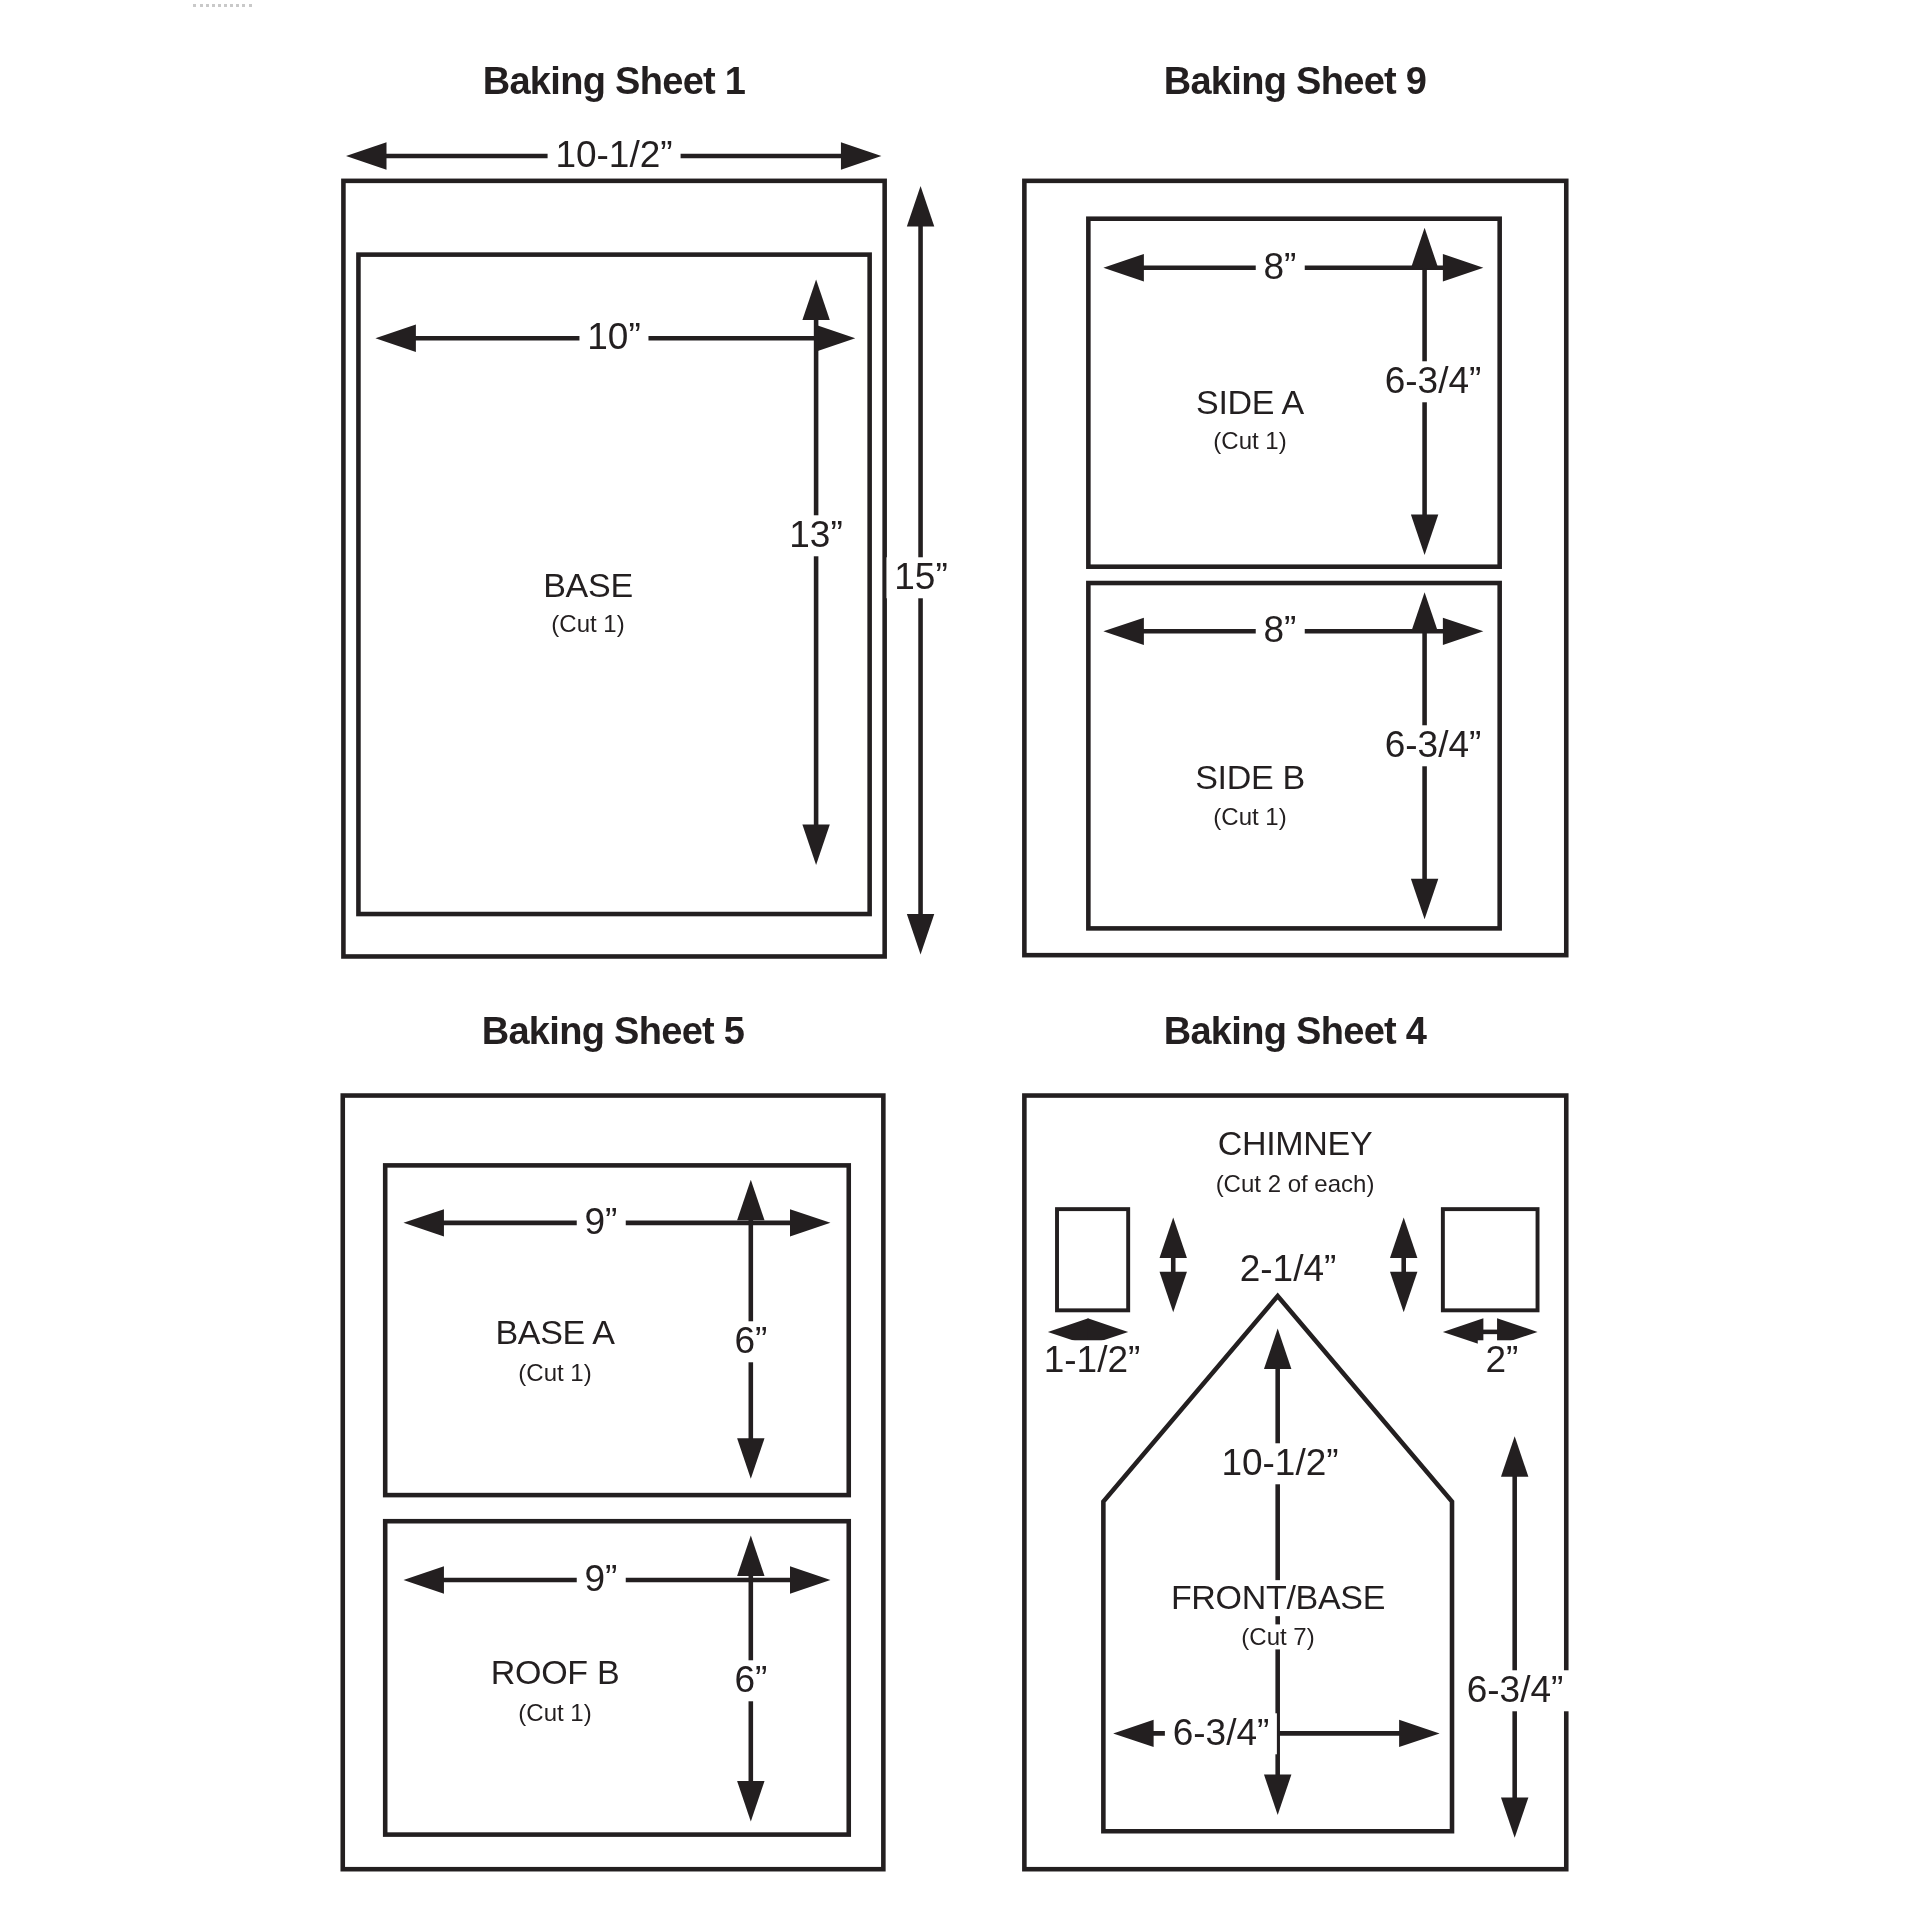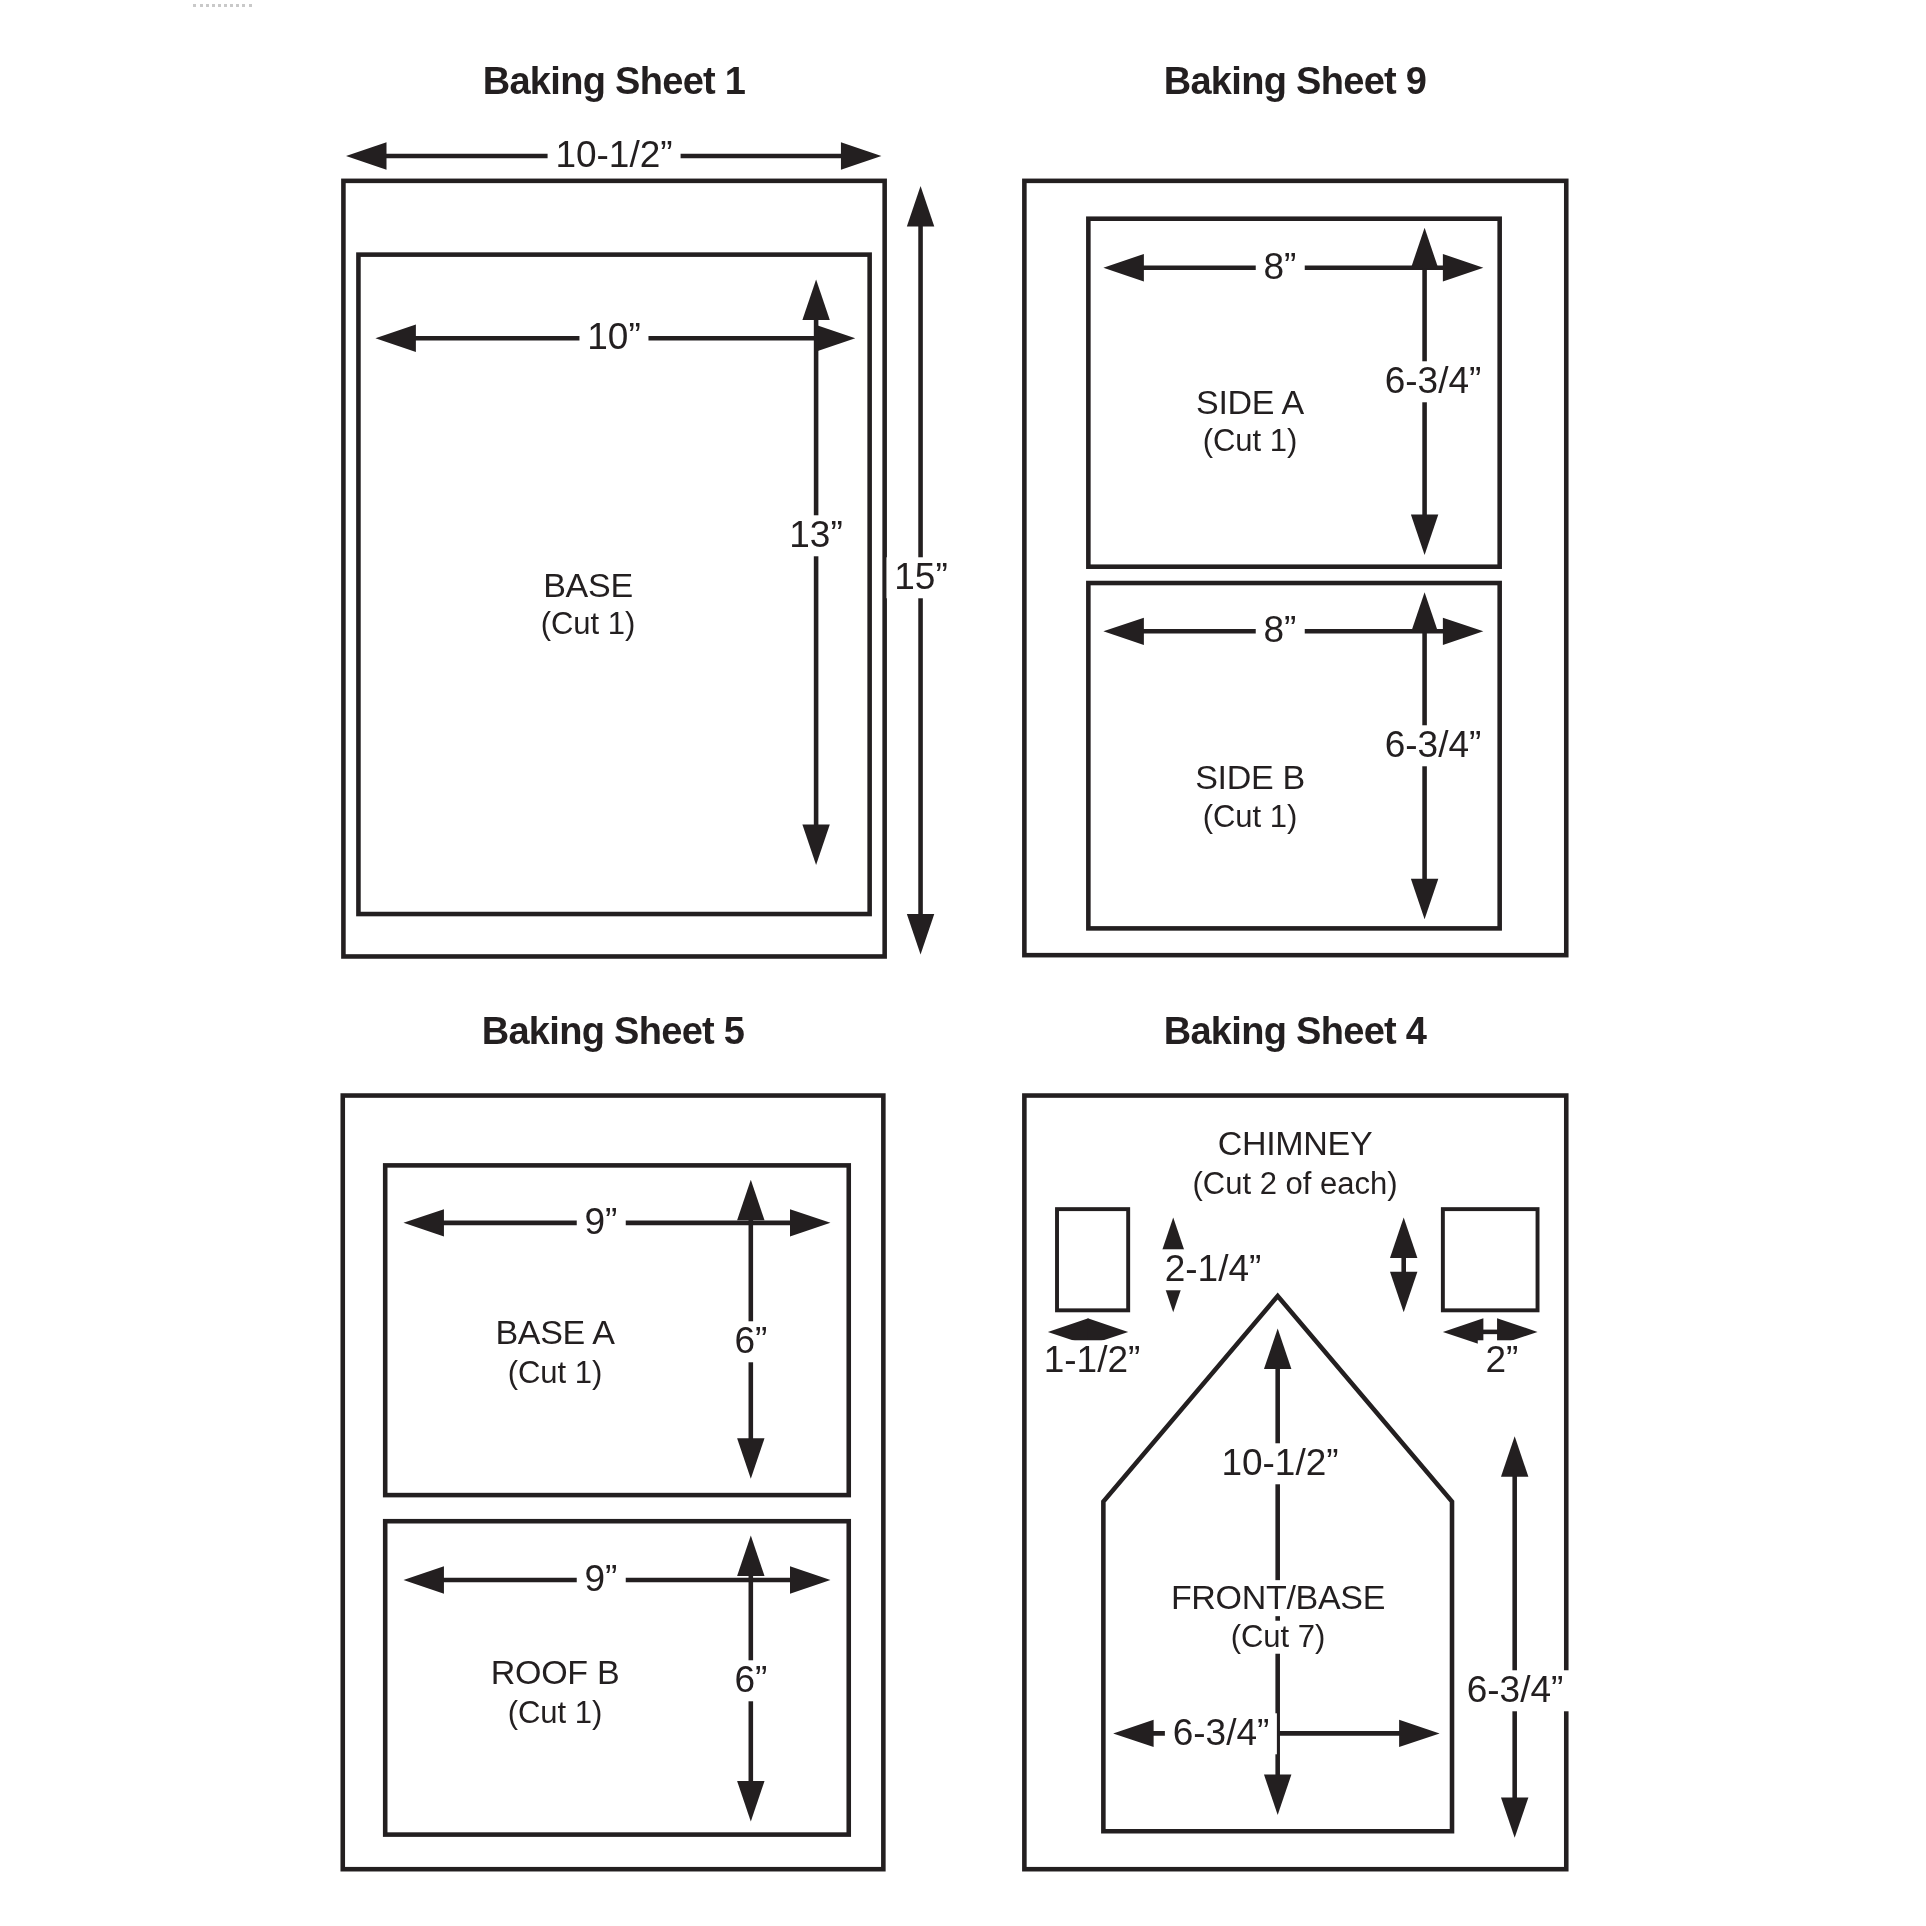--- a/index.html
+++ b/index.html
@@ -4,21 +4,21 @@
 <style>
   html,body{margin:0;padding:0;background:#ffffff;}
   #canvas{position:relative;width:1926px;height:1926px;background:#ffffff;overflow:hidden;
           font-family:"Liberation Sans",sans-serif;color:#231f20;}
   #lines{position:absolute;left:0;top:0;}
   .lbl{position:absolute;transform:translate(-50%,-50%);background:#ffffff;color:#231f20;
        white-space:nowrap;text-align:center;line-height:1.05;}
   .dim{font-size:37px;padding:1.3px 7.8px;}
   .title{font-size:38px;font-weight:bold;letter-spacing:-0.7px;padding:1.3px 6.5px;}
   .piece{font-size:34px;font-weight:normal;letter-spacing:-0.3px;padding:0 6.5px;}
-  .cut{font-size:31px;padding:0 5.2px;}
+  .cut{font-size:24px;padding:0 5.2px;}
   .artifact{position:absolute;left:193px;top:3.9px;width:59px;border-top:3.3px dotted #c9c9c9;}
 </style>
 </head>
 <body>
 
 <div id="canvas">
   <div class="artifact"></div>
   <svg id="lines" width="1926" height="1926" viewBox="0 0 2950 2950">
       <rect x="526" y="277" width="829" height="1188" fill="none" stroke="#231f20" stroke-width="7"></rect>
       <rect x="549" y="390" width="783" height="1010" fill="none" stroke="#231f20" stroke-width="7"></rect>
@@ -153,21 +153,21 @@
   <div class="lbl piece" style="left:555px;top:1333px">BASE A</div>
   <div class="lbl cut" style="left:555px;top:1373px">(Cut 1)</div>
   <div class="lbl dim" style="left:601px;top:1580px">9”</div>
   <div class="lbl dim" style="left:751px;top:1681px">6”</div>
   <div class="lbl piece" style="left:555px;top:1673px">ROOF B</div>
   <div class="lbl cut" style="left:555px;top:1713px">(Cut 1)</div>
 
   <div class="lbl title" style="left:1295px;top:1032px">Baking Sheet 4</div>
   <div class="lbl piece" style="left:1295px;top:1144px">CHIMNEY</div>
   <div class="lbl cut" style="left:1295px;top:1184px">(Cut 2 of each)</div>
-  <div class="lbl dim" style="left:1213px;top:1270px">2-1/4”</div>
+  <div class="lbl dim" style="left:1288px;top:1270px">2-1/4”</div>
   <div class="lbl dim" style="left:1092px;top:1361px">1-1/2”</div>
   <div class="lbl dim" style="left:1502px;top:1361px">2”</div>
   <div class="lbl dim" style="left:1280px;top:1464px">10-1/2”</div>
   <div class="lbl piece" style="left:1278px;top:1598px">FRONT/BASE</div>
   <div class="lbl cut" style="left:1278px;top:1637px">(Cut 7)</div>
   <div class="lbl dim" style="left:1221px;top:1734px">6-3/4”</div>
   <div class="lbl dim" style="left:1515px;top:1691px">6-3/4”</div>
 </div>
 
 

